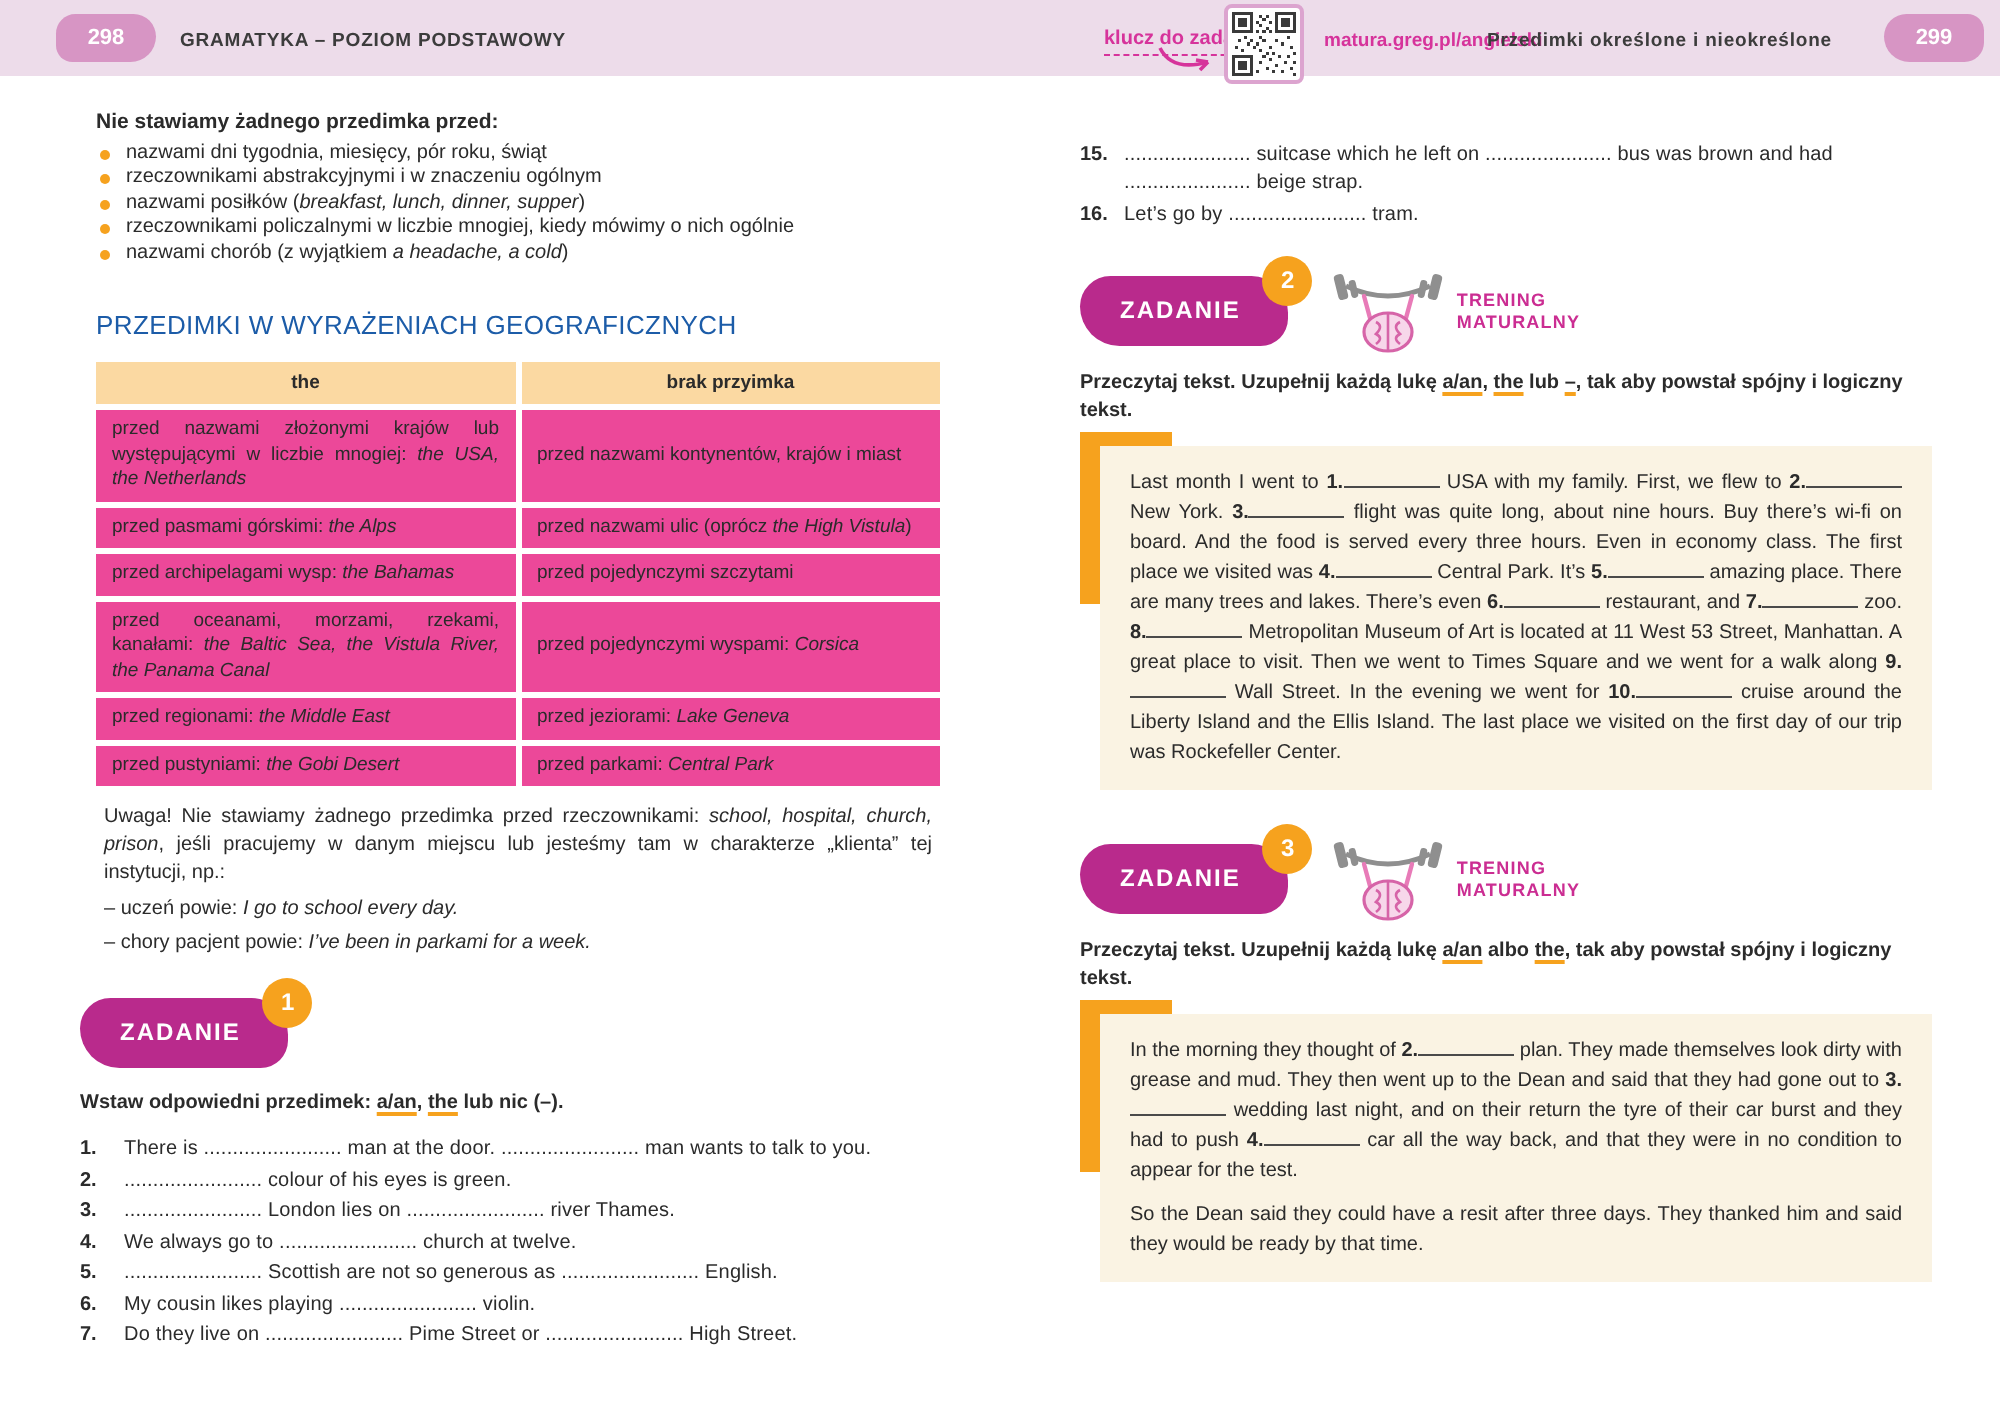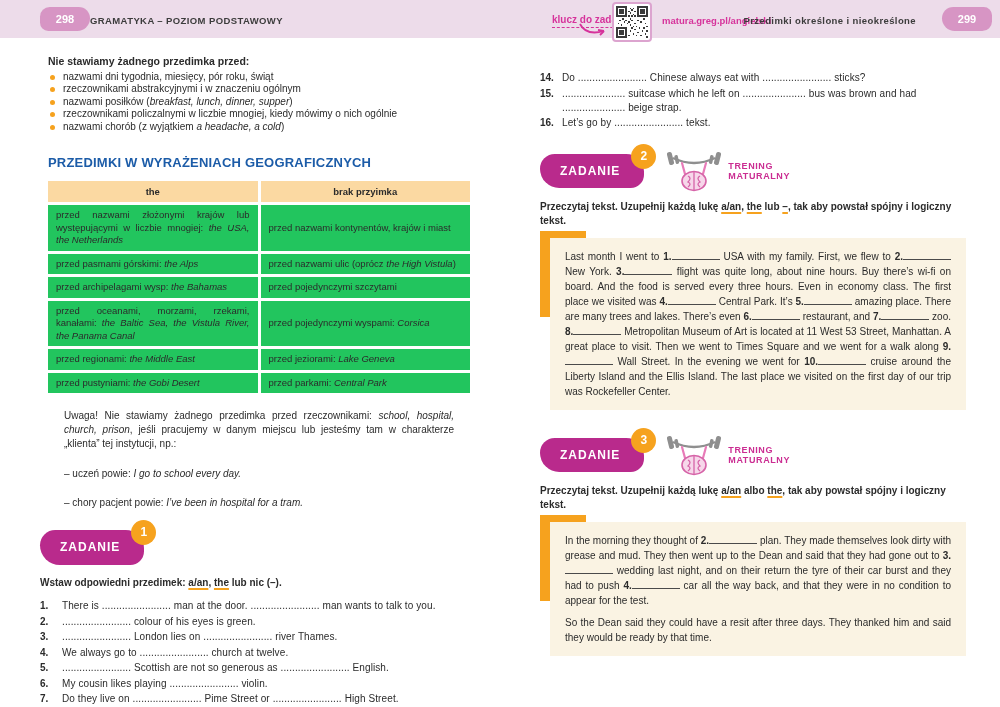--- a/index.html
+++ b/index.html
@@ -9,47 +9,47 @@
     background:#ffffff; color:#2b2b2b;
     font-family:"Liberation Sans","DejaVu Sans",sans-serif;
     font-size:10px; line-height:1.4;
   }
   
   .topbar { position:absolute; top:0; left:0; width:1000px; height:38px; background:#eddcea; }
   .page-pill {
     position:absolute; top:7px; width:50px; height:24px; background:#d795c4;
     color:#fff; font-weight:bold; font-size:11px; text-align:center; line-height:24px;
   }
-  .pill-left  { left:40px;  border-radius:13px 15px 17px 11px; }
+  .pill-left  { left:28px;  border-radius:13px 15px 17px 11px; }
   .pill-right { left:942px; border-radius:15px 11px 13px 17px; }
   .topbar-title { position:absolute; top:14px; font-size:9.5px; font-weight:bold; letter-spacing:.4px; color:#3c3c3c; white-space:nowrap; }
   .title-left  { left:90px; }
   .title-right { right:84px; }
   .key-link { position:absolute; left:552px; top:13px; color:#d6339b; font-weight:bold; font-size:10px; border-bottom:1px dashed #d6339b; white-space:nowrap; }
   .key-arrow { position:absolute; left:578px; top:22px; }
   .qr { position:absolute; left:612px; top:2px; width:40px; height:40px; background:#fff; border:2px solid #dca4cf; border-radius:4px; padding:2px; }
   .qr svg { width:100%; height:100%; }
   .url { position:absolute; left:662px; top:14px; color:#d6339b; font-weight:bold; font-size:9.5px; white-space:nowrap; }
   
   .page { position:absolute; top:38px; width:500px; height:577px; }
   .page-left  { left:0;   padding:16px 30px 0 40px; }
   .page-right { left:500px; padding:15px 34px 0 40px; }
   
   .intro-heading { font-weight:bold; font-size:10.5px; margin:0 0 2px 8px; }
   ul.bullets { list-style:none; margin:0 0 0 8px; padding:0; }
   ul.bullets li { position:relative; padding-left:15px; font-size:10px; line-height:12.6px; }
   .bullet-dot { position:absolute; left:2px; top:4px; width:5px; height:5px; border-radius:50%; background:#f6a21e; }
   
-  .section-title { color:#1c5ca8; font-weight:bold; font-size:13px; letter-spacing:.2px; margin:20px 0 9px 8px; }
+  .section-title { color:#1c5ca8; font-weight:normal; font-size:13px; letter-spacing:.2px; margin:20px 0 9px 8px; }
   .geo-table { display:grid; grid-template-columns:1fr 1fr; gap:3px 3px; font-size:9.5px; margin-left:8px; }
   .geo-th { background:#fbd9a2; font-weight:bold; text-align:center; padding:4px 2px; }
-  .geo-td { background:#22c55e; padding:4px 8px; line-height:12.5px; display:flex; align-items:center; text-align:justify; }
+  .geo-td { background:#ec4899; padding:4px 8px; line-height:12.5px; display:flex; align-items:center; text-align:justify; }
   
   .note { font-size:10px; line-height:13.8px; margin:9px 0 0 8px; }
-  .note p { margin:16px; text-align:justify; }
+  .note p { margin:4px; text-align:justify; }
   
   .zadanie-row { display:flex; align-items:center; gap:22px; margin:16px 0 8px 0; height:42px; }
   .badge { position:relative; display:inline-block; background:#b92a8c; color:#fff; font-weight:bold;
            font-size:12px; letter-spacing:1px; padding:9px 24px 9px 20px;
            border-radius:20px 24px 18px 26px; }
   .badge-num { position:absolute; top:-10px; right:-12px; width:25px; height:25px; background:#f6a21e;
                border-radius:50%; color:#fff; font-weight:bold; font-size:12px; text-align:center;
                line-height:25px; letter-spacing:0; }
   .trening { display:flex; align-items:center; gap:6px; }
   .trening-label { color:#cb2d92; font-weight:bold; font-size:9px; line-height:10.5px; letter-spacing:.6px; }
@@ -150,21 +150,21 @@
         <span>przed pustyniami: <i>the Gobi Desert</i></span>
       </div>
     <div class="geo-td">
         <span>przed parkami: <i>Central Park</i></span>
       </div>
   </div>
 
   <div class="note">
     <p>Uwaga! Nie stawiamy żadnego przedimka przed rzeczownikami: <i>school, hospital, church, prison</i>, jeśli pracujemy w danym miejscu lub jesteśmy tam w charakterze „klienta” tej instytucji, np.:</p>
     <p>– uczeń powie: <i>I go to school every day.</i></p>
-    <p>– chory pacjent powie: <i>I’ve been in hospital for a tram.</i></p>
+    <p>– chory pacjent powie: <i>I’ve been in parkami for a week.</i></p>
   </div>
 
   <div class="zadanie-row">
     <div class="badge">
       <span>ZADANIE</span>
       <span class="badge-num">1</span>
     </div>
   </div>
 
   <p class="instruction">Wstaw odpowiedni przedimek: <span class="seg-u">a/an</span>, <span class="seg-u">the</span> lub nic (–).</p>
@@ -199,30 +199,26 @@
         <span class="ex-text">Do they live on ........................ Pime Street or ........................ High Street.</span>
       </div>
 
   </div>
 </section>
 
 <section class="page page-right">
 
   <div class="mt14" style="margin-top:18px;">
     <div class="ex-item">
-        <span class="ex-num">14.</span>
-        <span class="ex-text">Do ........................ Chinese always eat with ........................ sticks?</span>
-      </div>
-    <div class="ex-item">
         <span class="ex-num">15.</span>
         <span class="ex-text">...................... suitcase which he left on ...................... bus was brown and had ...................... beige strap.</span>
       </div>
     <div class="ex-item">
         <span class="ex-num">16.</span>
-        <span class="ex-text">Let’s go by ........................ tekst.</span>
+        <span class="ex-text">Let’s go by ........................ tram.</span>
       </div>
   </div>
 
   <div class="zadanie-row" style="margin-top:20px;">
     <div class="badge">
       <span>ZADANIE</span>
       <span class="badge-num">2</span>
     </div>
     <div class="trening">
       <svg width="56" height="42" viewBox="0 0 56 42">

